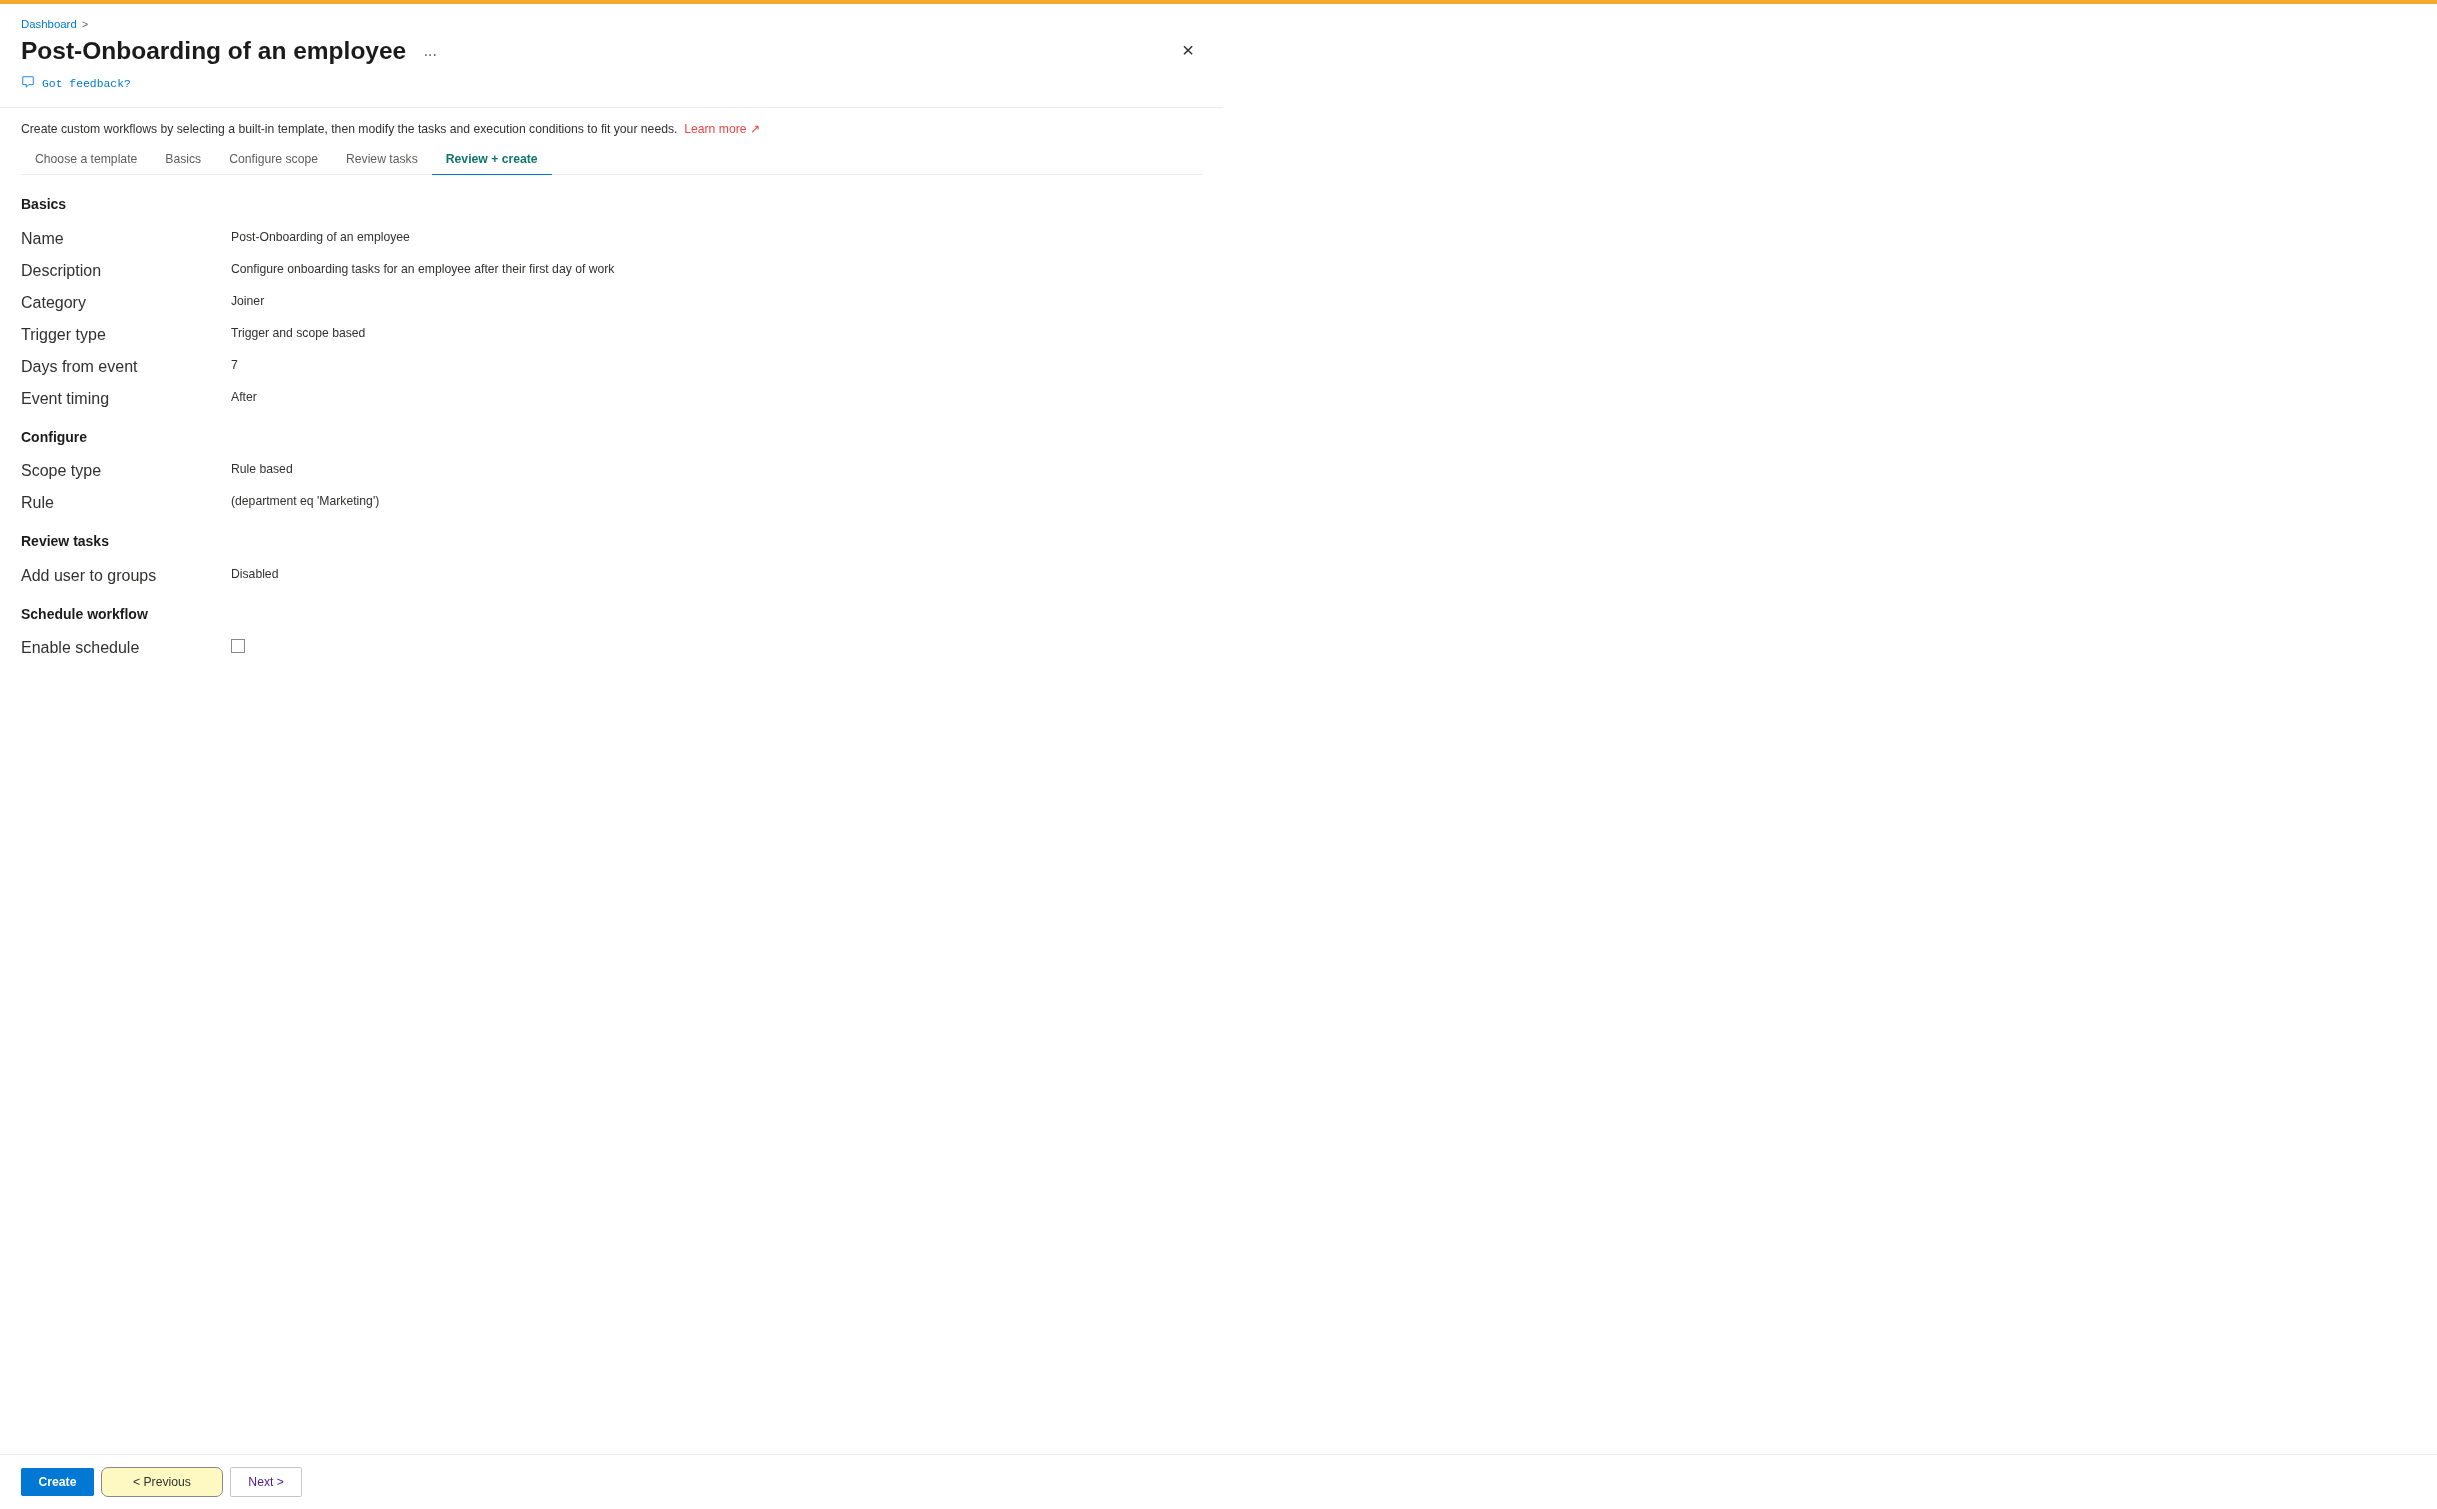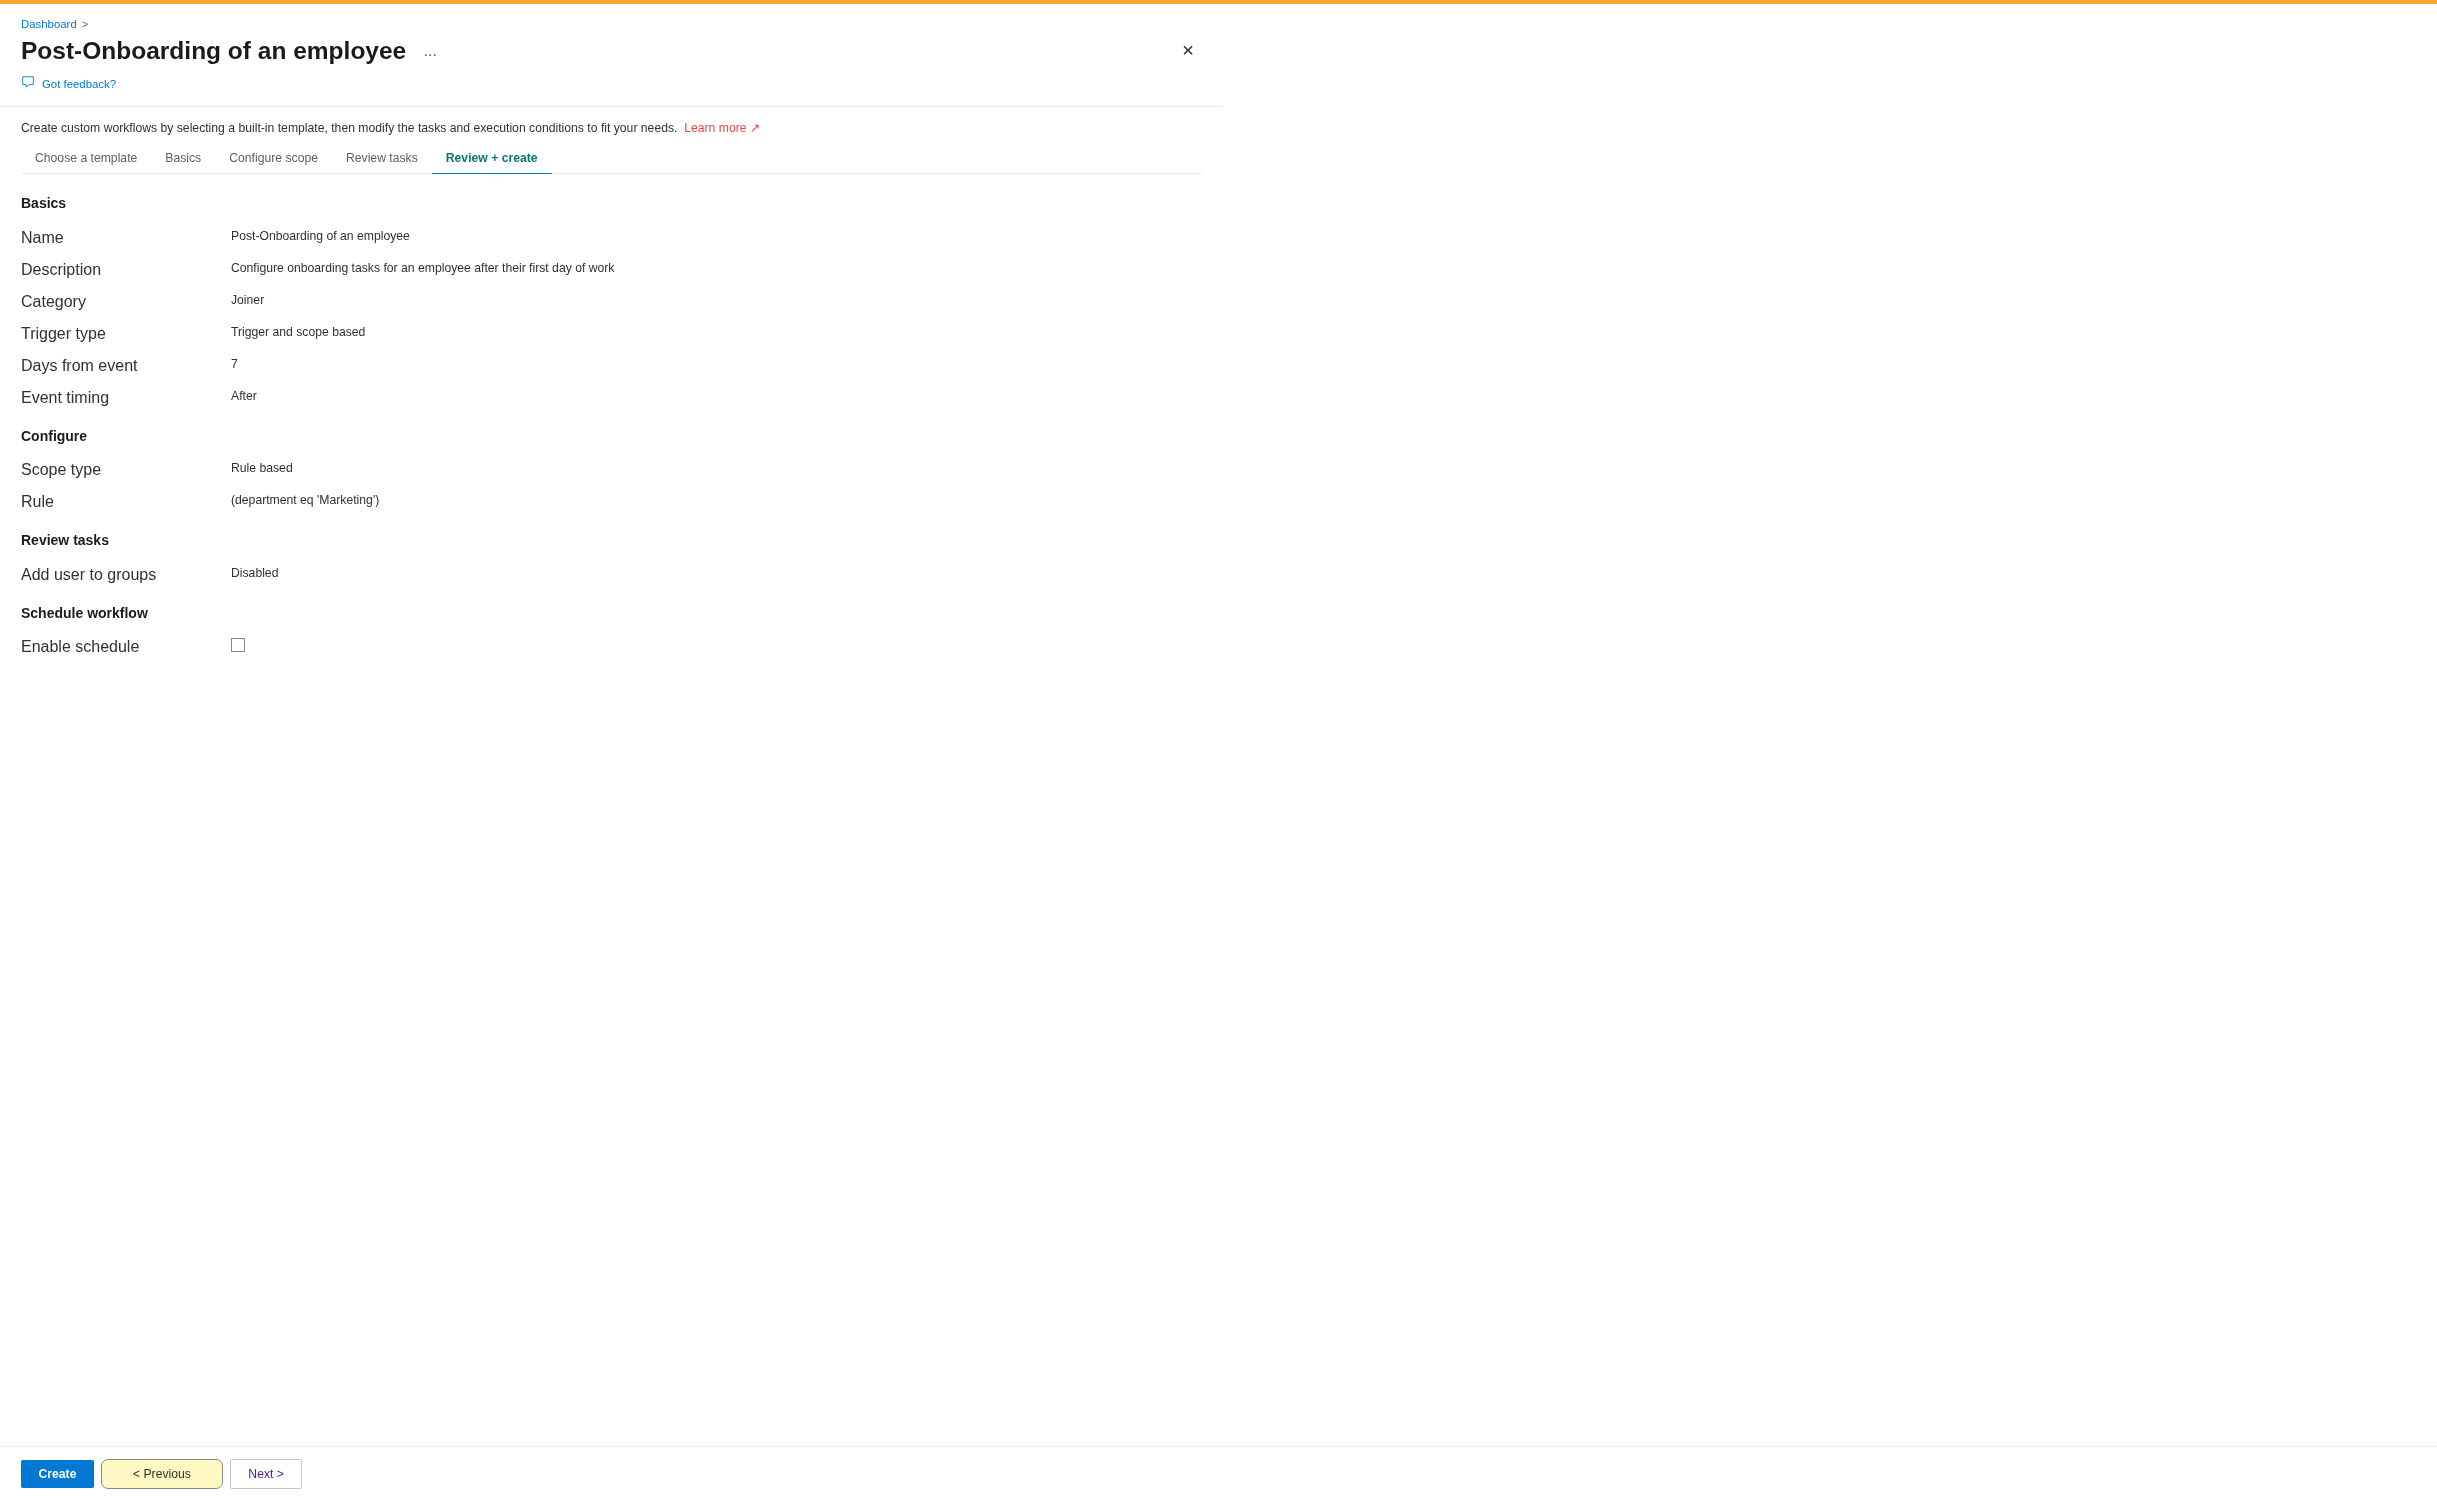--- a/index.html
+++ b/index.html
@@ -86,20 +86,21 @@
     }
 
     .feedback-row {
       display: flex;
       align-items: center;
       gap: 7px;
       margin-bottom: 14px;
       color: #0078d4;
       font-size: 11.4px;
       cursor: pointer;
+      font-family: Liberation Mono, monospace;
     }
 
     .feedback-icon {
       font-size: 14px;
     }
 
     .divider {
       border: none;
       border-top: 0.9px solid #edebe9;
       margin: 0 -21px;
@@ -181,21 +182,21 @@
       width: 14px;
       height: 14px;
       border: 1.3px solid #8a8886;
       background: #ffffff;
       cursor: pointer;
       display: inline-block;
     }
 
     .footer {
       position: fixed;
-      bottom: 8px;
+      bottom: 0;
       left: 0;
       right: 0;
       background: #ffffff;
       border-top: 0.9px solid #edebe9;
       padding: 12.2px 21px;
       display: flex;
       gap: 7px;
       align-items: center;
     }
 

